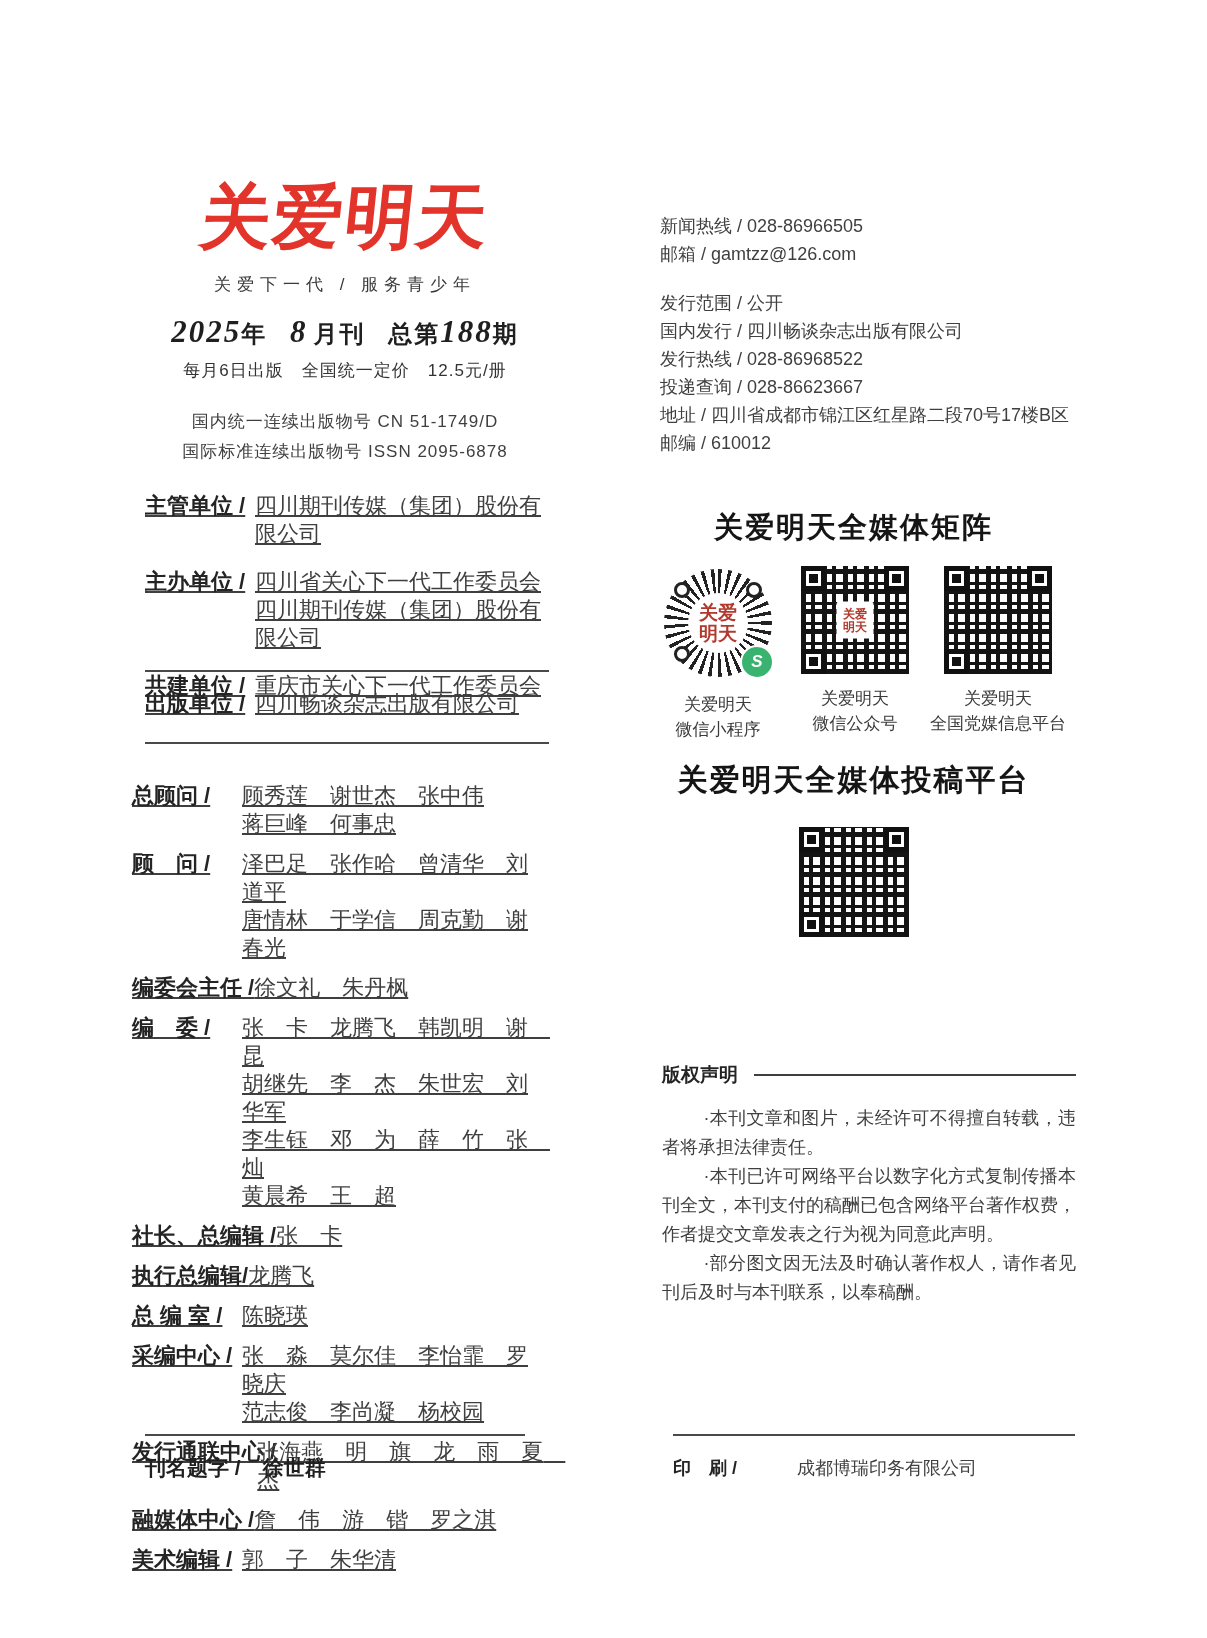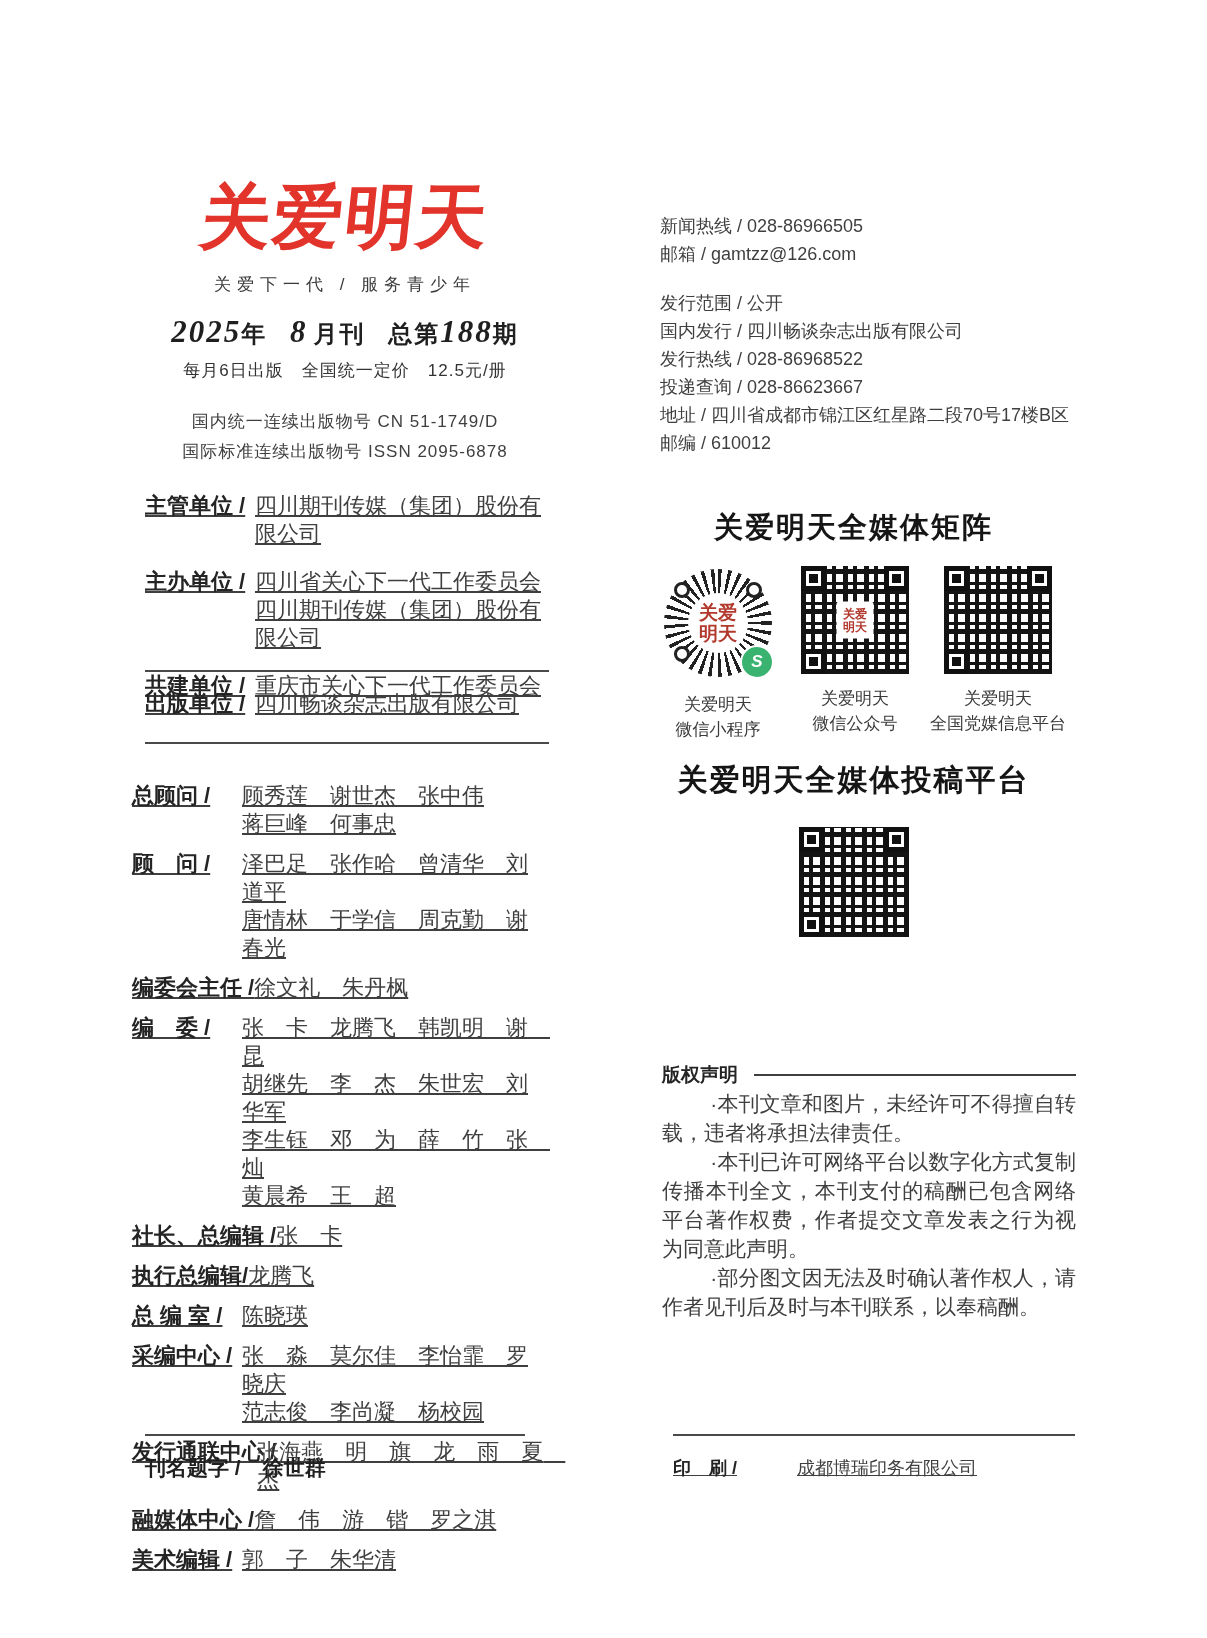--- a/index.html
+++ b/index.html
@@ -72,29 +72,29 @@
   .submission{position:absolute;left:630px;top:760px;width:447px;text-align:center;}
   .submission-title{font-size:30px;font-weight:700;color:#151515;letter-spacing:2px;
                     font-family:"Liberation Serif","DejaVu Serif",serif;}
   .submission .qr-box{margin-top:24px;width:114px;height:114px;}
 
   
   .copyright{position:absolute;left:662px;top:1062px;width:414px;}
   .cp-head{display:flex;align-items:center;gap:16px;font-family:Liberation Serif, serif;}
   .cp-title{font-size:19px;font-weight:700;color:#242424;white-space:nowrap;}
   .cp-line{flex:1;height:2px;background:#3f3f3f;}
-  .cp-body{margin-top:1px;font-size:21px;line-height:29px;text-align:justify;color:#3f3f3f;}
+  .cp-body{margin-top:16px;font-size:18px;line-height:29px;text-align:justify;color:#3f3f3f;}
   .cp-p{margin:0;text-indent:2.3em;}
 
   
   .foot-rule{height:2px;background:#4a4a4a;}
   .foot-left{position:absolute;left:145px;top:1434px;width:380px;}
   .foot-left-text{margin-top:18px;display:flex;gap:22px;font-size:21px;font-weight:700;color:#1f1f1f;}
   .foot-right{position:absolute;left:673px;top:1434px;width:402px;}
-  .foot-right-text{margin-top:20px;display:flex;font-size:18px;text-decoration:underline;}
+  .foot-right-text{margin-top:20px;display:flex;font-size:18px;}
   .foot-right-text .lab{font-weight:700;color:#242424;min-width:124px;}
   .foot-right-text .val{color:#3f3f3f;}
 </style>
 </head>
 <body>
 
 <div class="page">
 
   <section class="masthead">
     <div class="logo">关爱明天</div>

